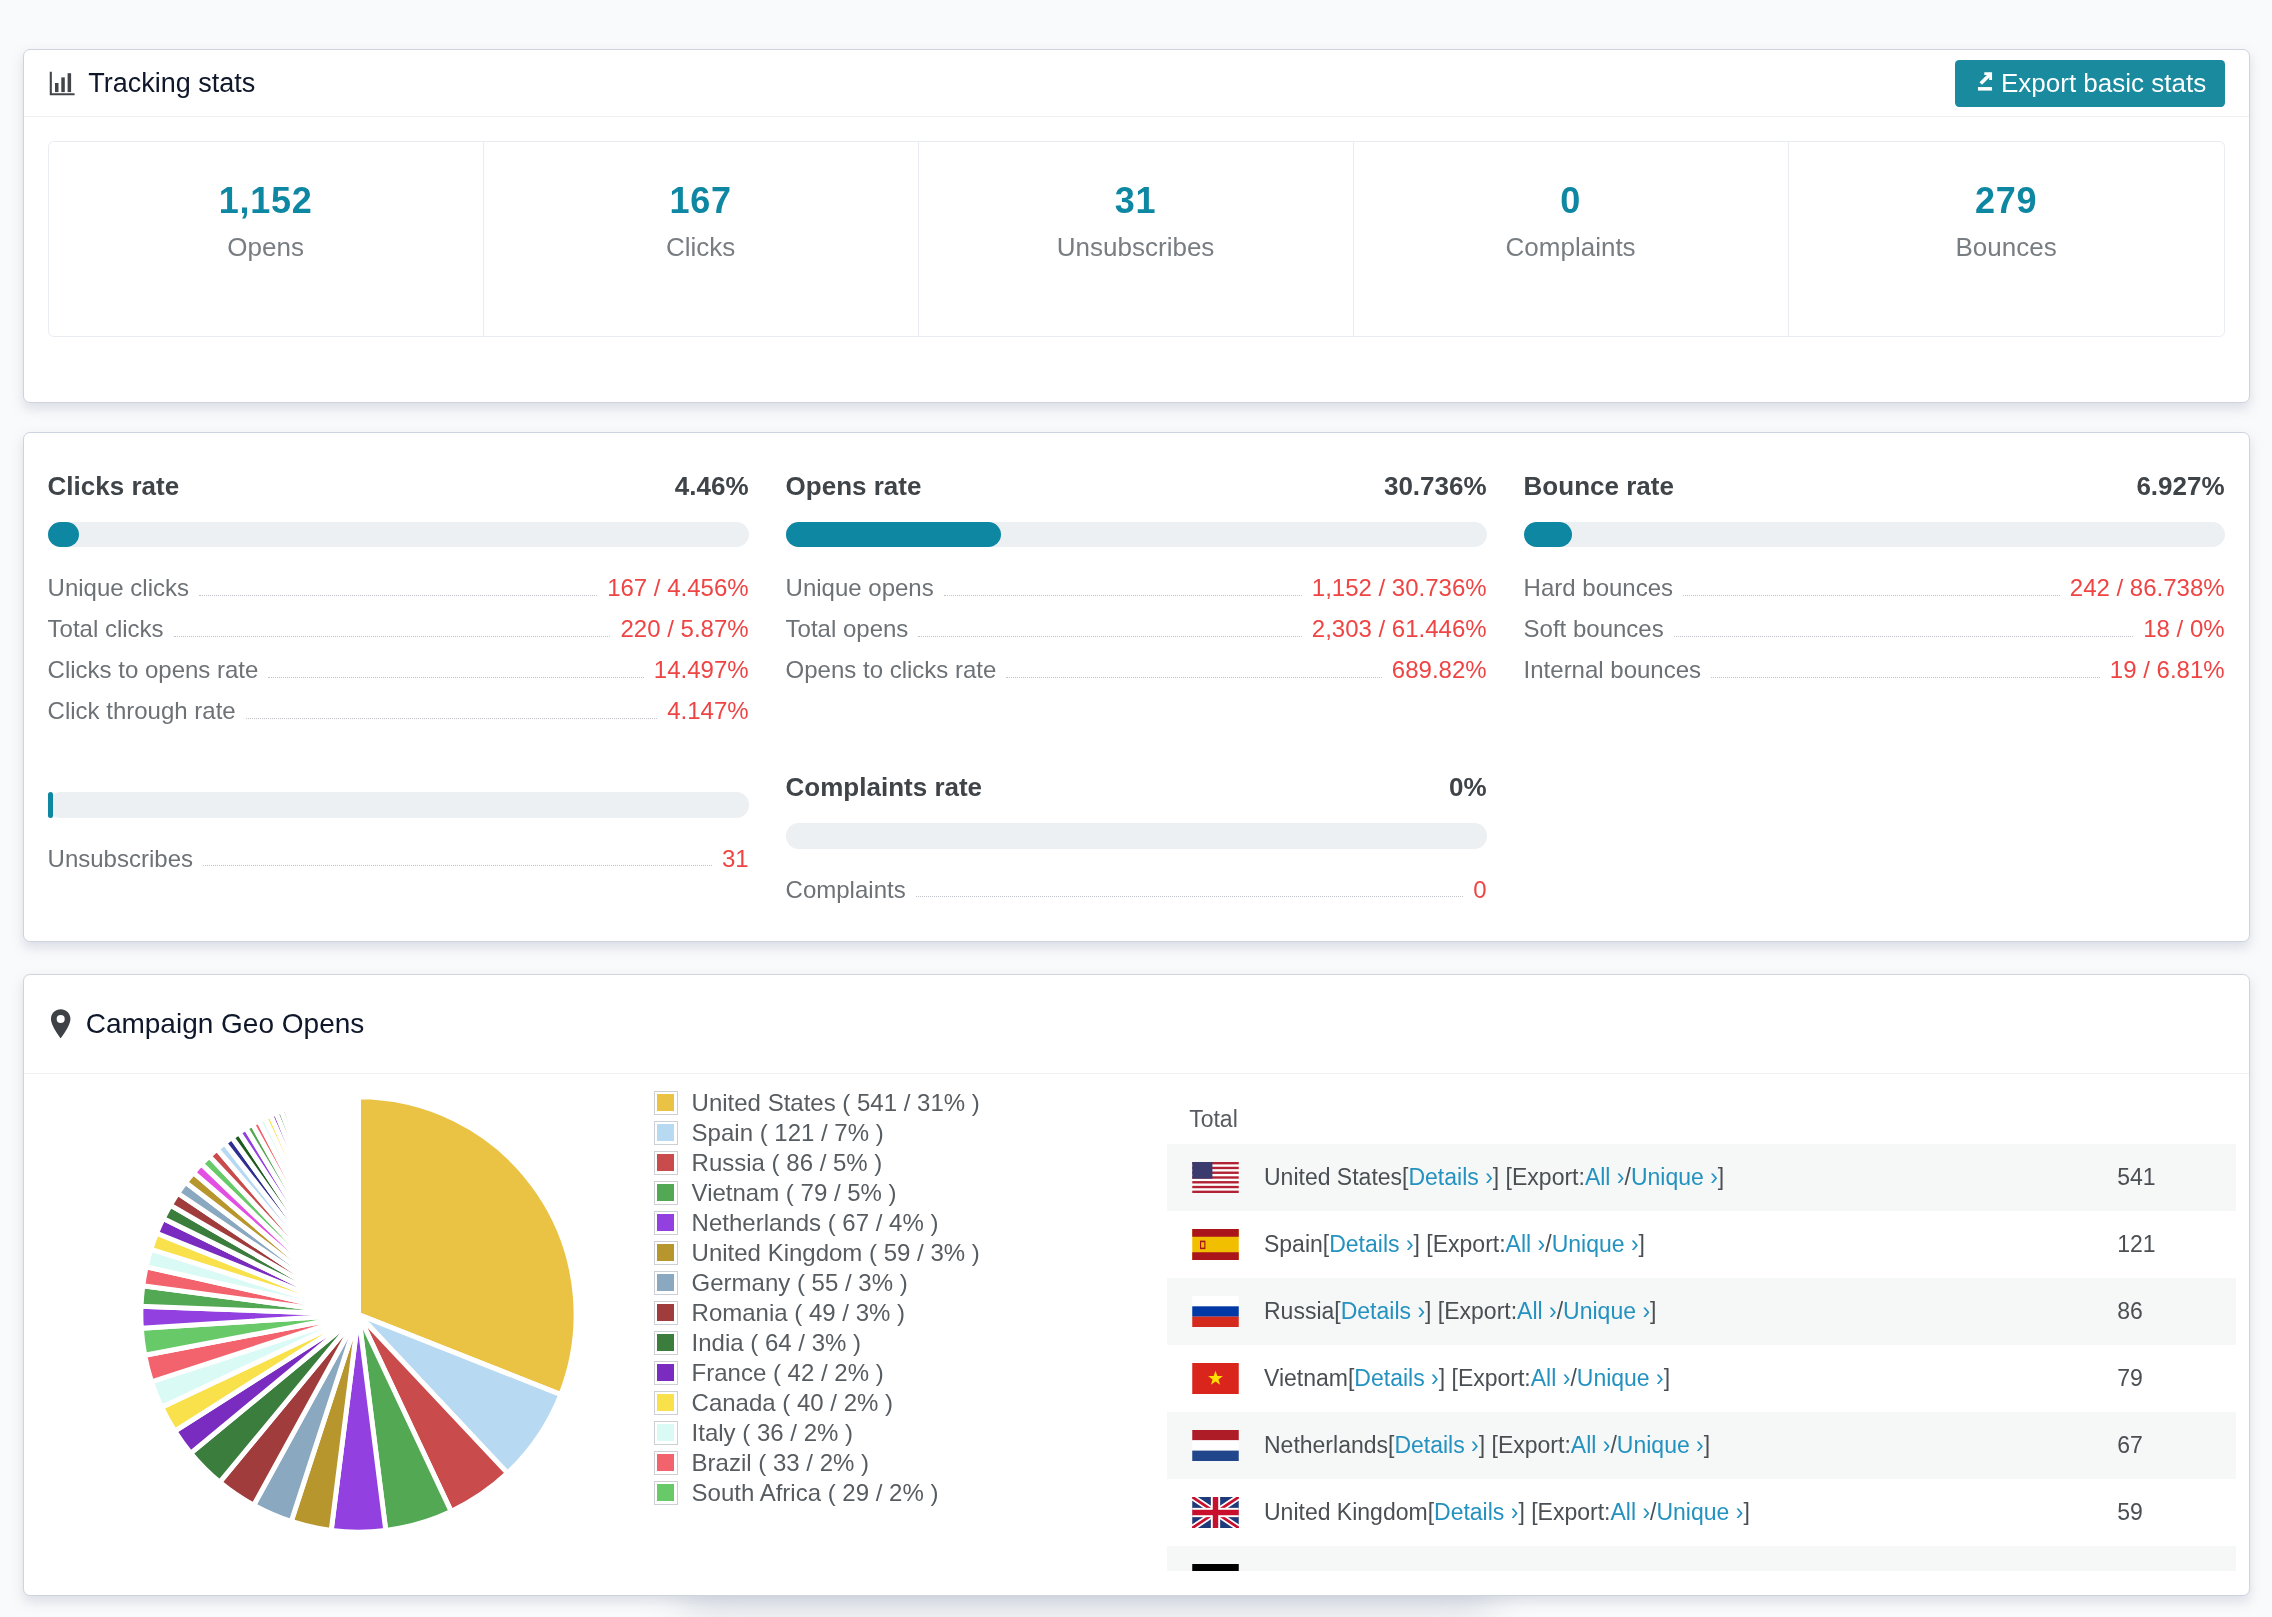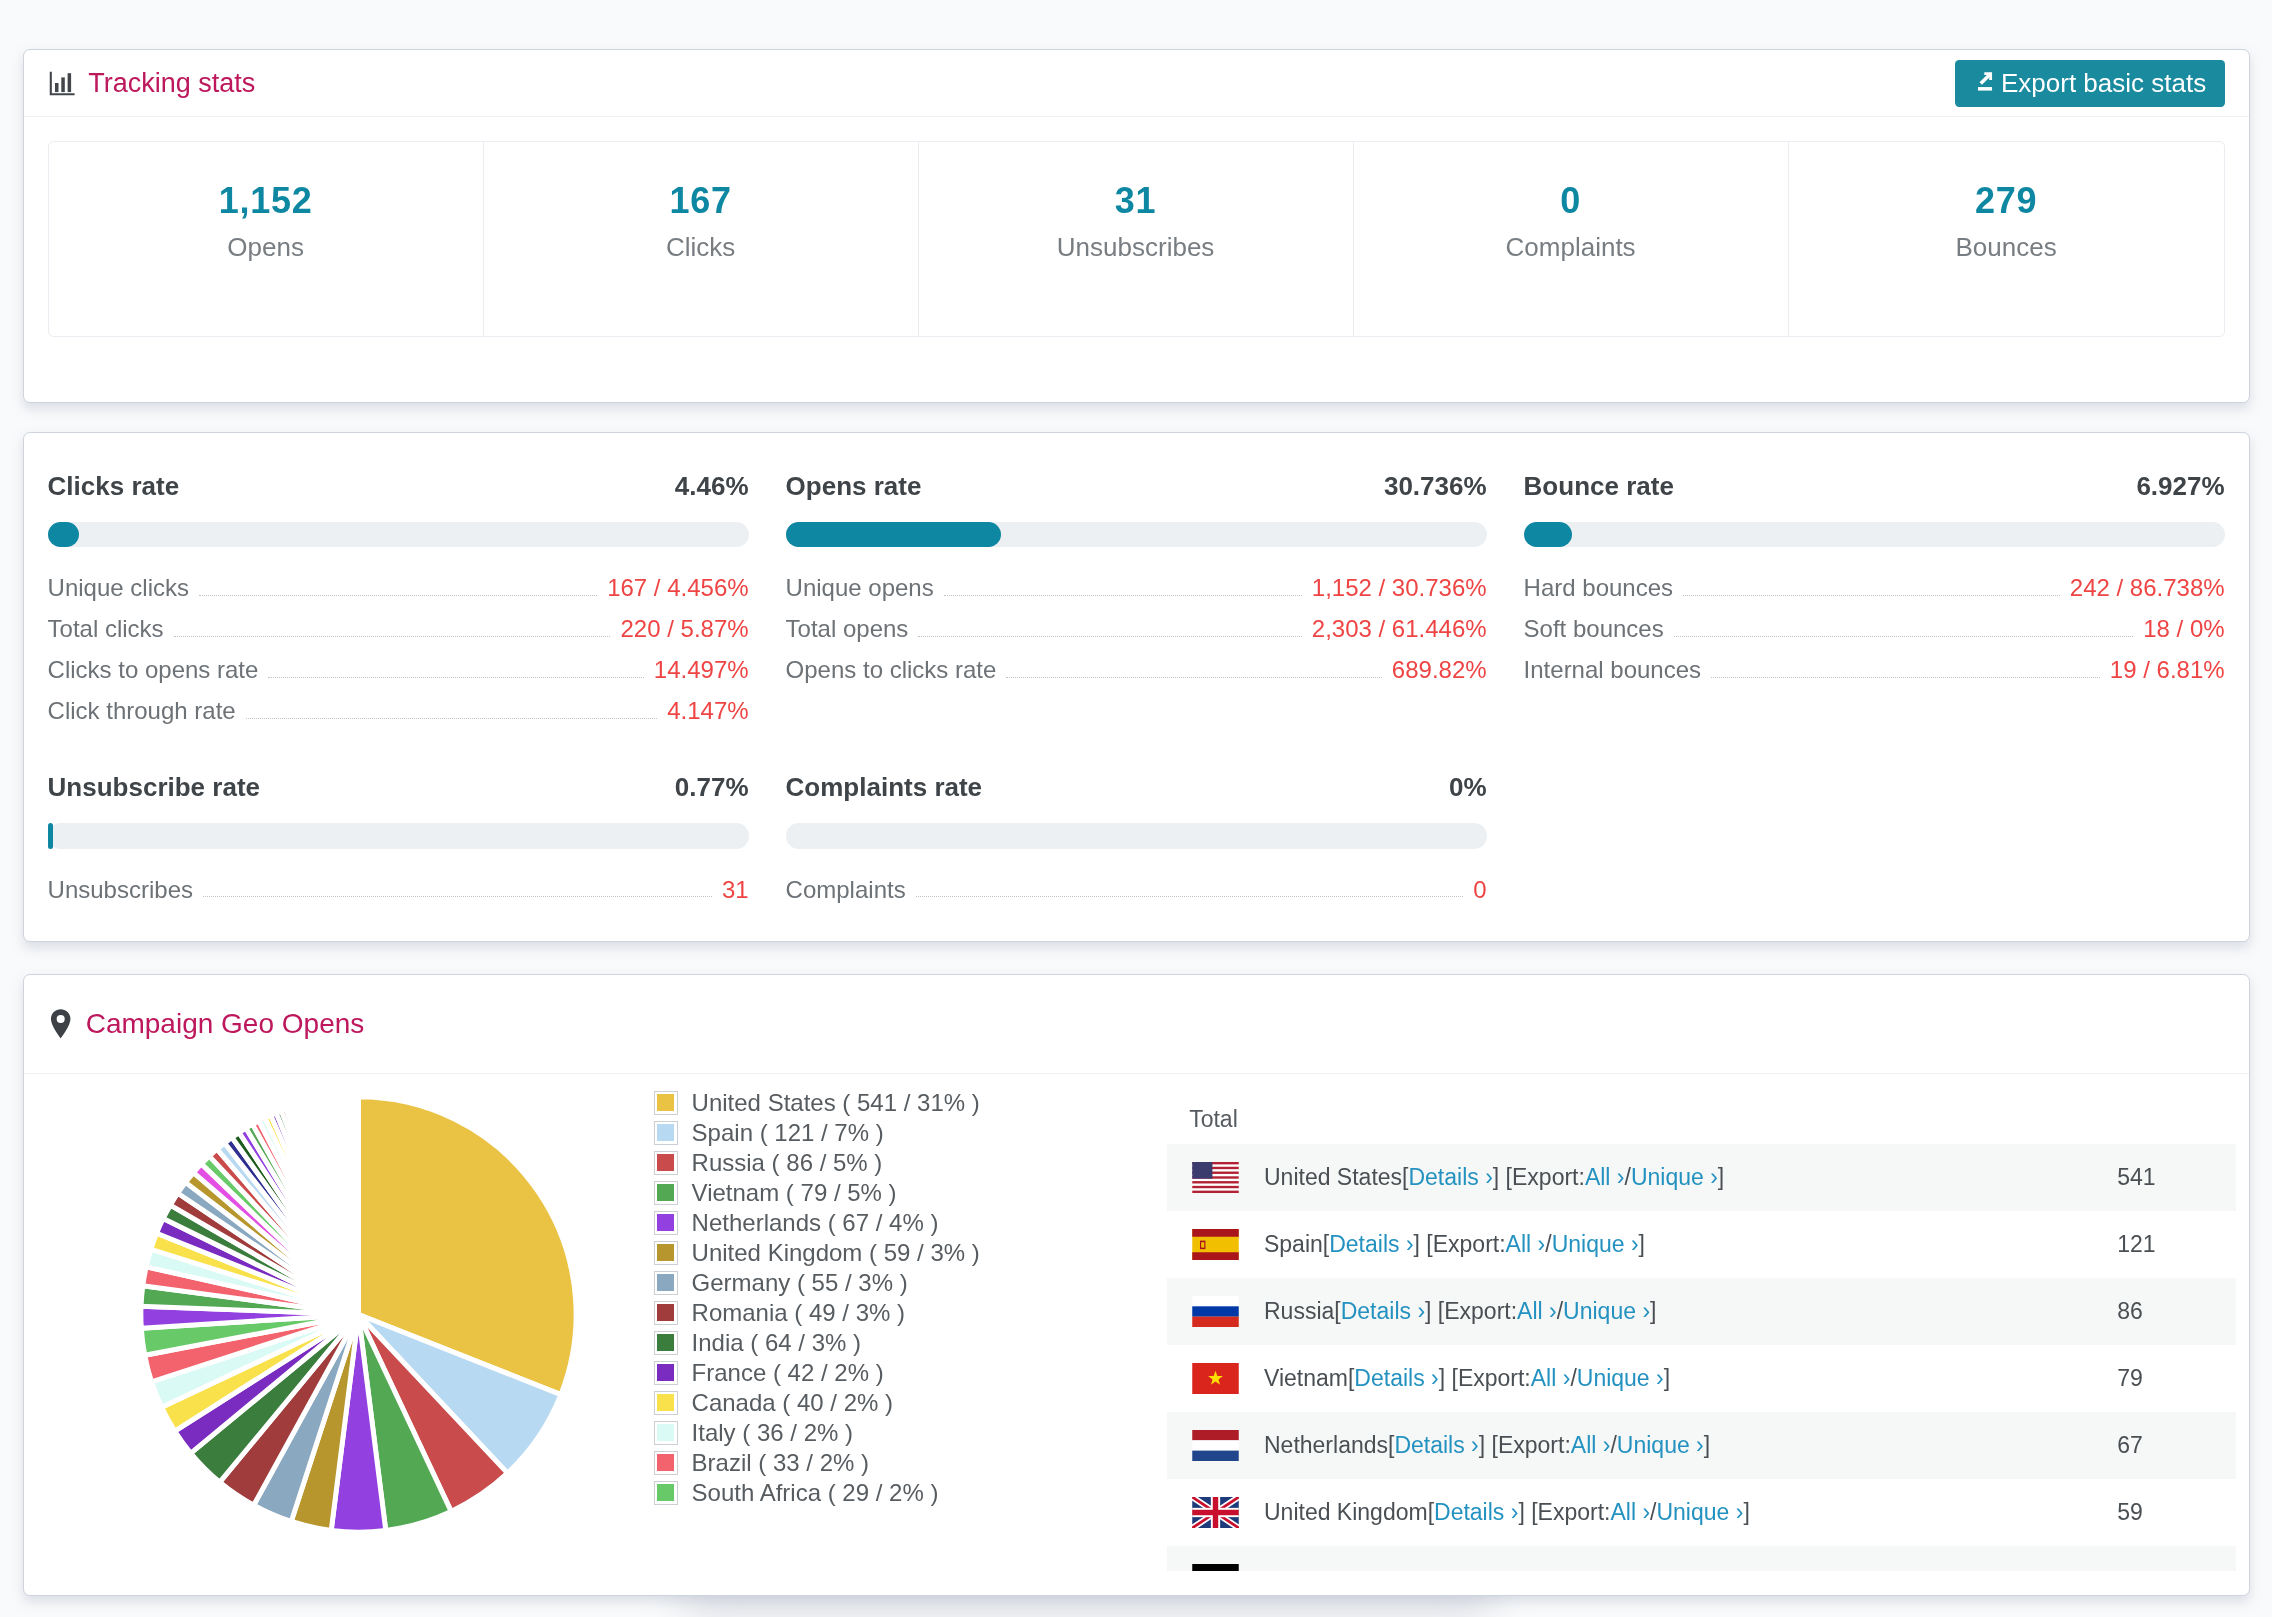--- a/index.html
+++ b/index.html
@@ -10,21 +10,21 @@
   .card { position:absolute; left:22.6px; width:2227px; background:#fff;
           border:1.4px solid #ced3de; border-radius:7px;
           box-shadow:0 5.6px 11.3px rgba(140,150,175,.28); }
 
   
   .card-tracking { top:49px; height:354px; }
   .card-head { display:flex; align-items:center; padding:0 24px;
                border-bottom:1.4px solid #eef0f3; }
   .card-tracking .card-head { height:67px; }
   .card-title { display:flex; align-items:center; gap:12.7px;
-                font-size:27px; color:#be185d; font-weight:500; }
+                font-size:27px; color:#0f172a; font-weight:500; }
   .card-title svg { display:block; }
   .btn-export { margin-left:auto; display:flex; align-items:center; gap:4px;
                 height:47px; padding:0 18.4px; background:#1a8a9e; color:#fff;
                 font-size:26px; border:none; border-radius:4.2px; cursor:pointer;
                 font-family:"Liberation Sans", sans-serif; }
   .summary-wrap { padding:24px; }
   .summary-box { display:grid; grid-template-columns:repeat(5,1fr);
                  border:1.4px solid #e9ecf0; border-radius:5.6px; height:196px; }
   .summary-cell { border-right:1.4px solid #e9ecf0; text-align:center; padding-top:38px; }
   .summary-cell:last-child { border-right:none; }
@@ -212,24 +212,20 @@
               <span class="val">18 / 0%</span>
             </div>
             <div class="rate-row">
               <span class="lbl">Internal bounces</span>
               <span class="leader"></span>
               <span class="val">19 / 6.81%</span>
             </div>
           </div>
         </div>
         <div class="rate-block">
-          <div class="rate-head">
-            <span>Unsubscribe rate</span>
-            <span>0.77%</span>
-          </div>
           <div class="rate-bar">
             <div class="rate-fill" style="width: 0.77%;"></div>
           </div>
           <div class="rate-rows">
             <div class="rate-row">
               <span class="lbl">Unsubscribes</span>
               <span class="leader"></span>
               <span class="val">31</span>
             </div>
           </div>

